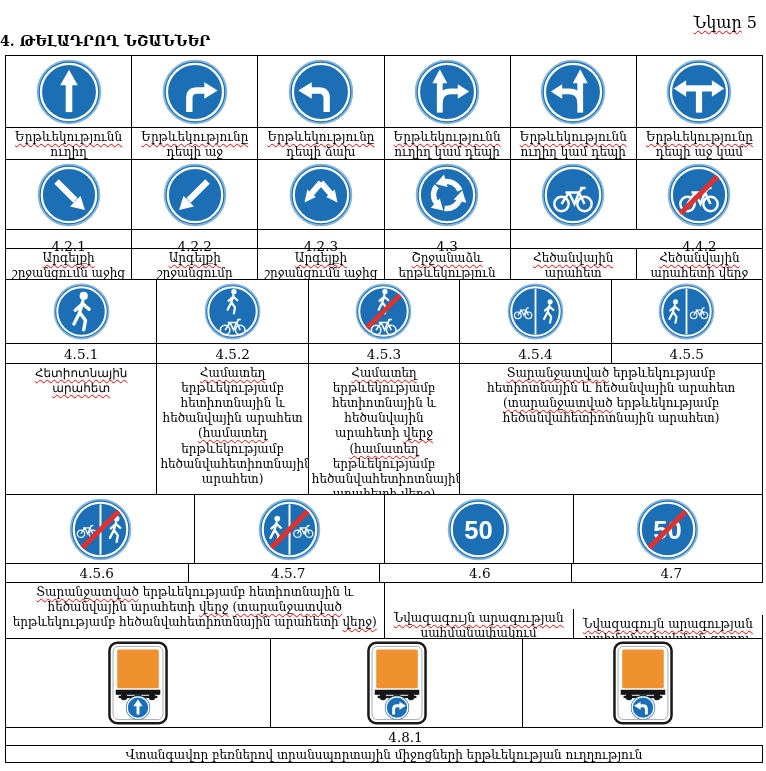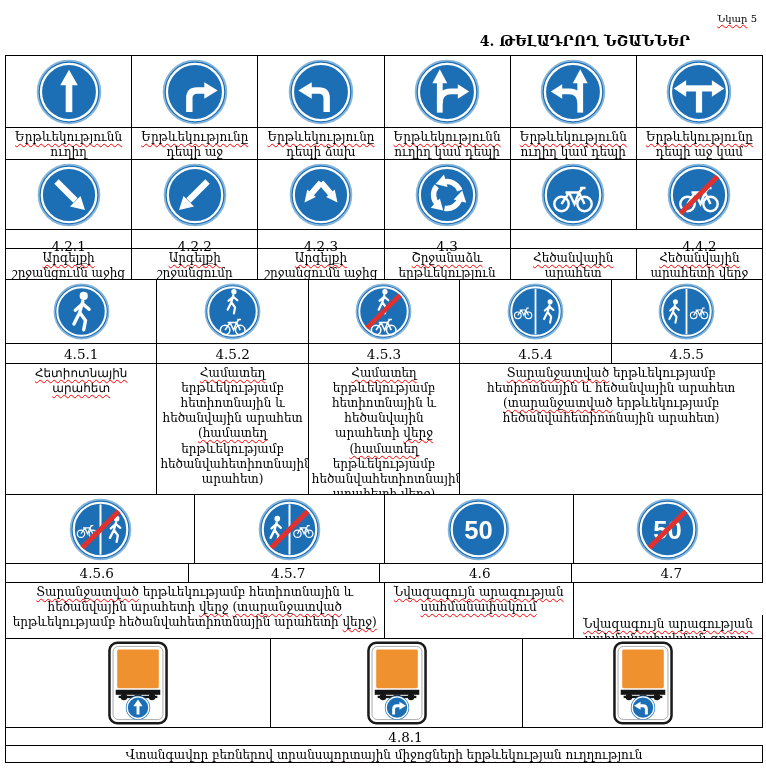--- a/index.html
+++ b/index.html
@@ -1,19 +1,19 @@
 <!DOCTYPE html>
 <html><head>
 <meta charset="utf-8">
 <style>
   html,body{margin:0;padding:0;background:#fff;}
   body{width:766px;height:771px;position:relative;overflow:hidden;
        font-family:"DejaVu Serif","Liberation Serif",serif;color:#000;}
-  .corner{position:absolute;top:13px;right:9px;font-size:10px;}
-  .doc-title{position:absolute;top:33px;left:0;width:690px;text-align:right;
+  .corner{position:absolute;top:13px;right:9px;font-size:16px;}
+  .doc-title{position:absolute;top:33px;left:0;width:690px;text-align:left;
              font-size:14px;font-weight:bold;}
   .tbl{position:absolute;top:55px;left:5px;width:757px;
        border-top:1px solid #000;border-left:1px solid #000;}
   .trow{display:grid;grid-template-columns:repeat(60,1fr);border-bottom:1px solid #000;}
   .cell{border-right:1px solid #000;overflow:hidden;box-sizing:border-box;}
   .cell.sign{display:flex;align-items:center;justify-content:center;}
   .cell.num{font-size:13.5px;display:flex;align-items:center;justify-content:center;}
   .cell.cap{font-size:12px;line-height:1.26;text-align:center;padding:2px 3px 1px 3px;}
   .sq{text-decoration-line:underline;text-decoration-style:wavy;
       text-decoration-color:#ff0000;text-decoration-thickness:1px;
@@ -322,21 +322,21 @@
       </div>
     </div>
     <div class="trow" style="height: 18px; gap: 9px;">
       <div class="cell num" style="grid-column: span 15;">4.5.6</div>
       <div class="cell num" style="grid-column: span 15;">4.5.7</div>
       <div class="cell num" style="grid-column: span 15;">4.6</div>
       <div class="cell num" style="grid-column: span 15;">4.7</div>
     </div>
     <div class="trow" style="height: 55px;">
       <div class="cell cap" style="grid-column: span 30;"><span class="sq">Տարանջատված</span> <span>երթևեկությամբ հետիոտնային և հեծանվային արահետի</span> <span class="sq">վերջ</span> <span class="sq">(տարանջատված</span> <span>երթևեկությամբ հեծանվահետիոտնային արահետի</span> <span class="sq">վերջ)</span></div>
-      <div class="cell cap" style="grid-column: span 15;"><span class="sq">Նվազագույն արագության սահմանափակում</span></div>
+      <div class="cell cap" style="grid-column: span 15; margin-top: 26px;"><span class="sq">Նվազագույն արագության սահմանափակում</span></div>
       <div class="cell cap" style="grid-column: span 15; margin-top: 32px;"><span class="sq">Նվազագույն արագության սահմանափակման գոտու վերջ</span></div>
     </div>
     <div class="trow" style="height: 88px;">
       <div class="cell sign" style="grid-column: span 21;">
         <svg viewBox="0 0 62 86" width="60" height="84">
           <rect x="1.5" y="1.5" width="59" height="83" rx="8" fill="#fff" stroke="#1a1a1a" stroke-width="2.6"></rect>
           <rect x="5.2" y="5.2" width="51.6" height="75.6" rx="5.5" fill="none" stroke="#a8a8a8" stroke-width="1"></rect>
           <rect x="9.5" y="8.5" width="43" height="40" rx="1.5" fill="#f0912f"></rect>
           <rect x="8" y="50" width="46" height="5.2" fill="#151515"></rect>
           <rect x="11" y="56.2" width="40" height="2.4" fill="#151515"></rect>

